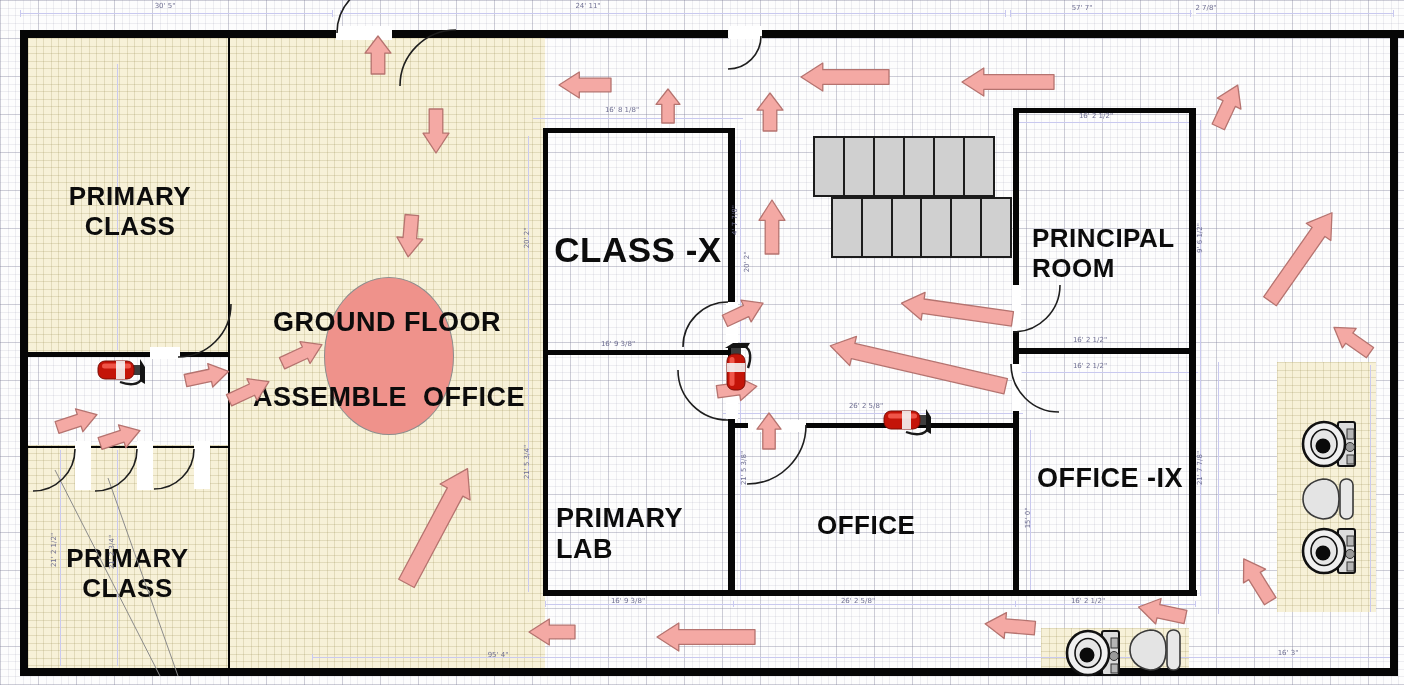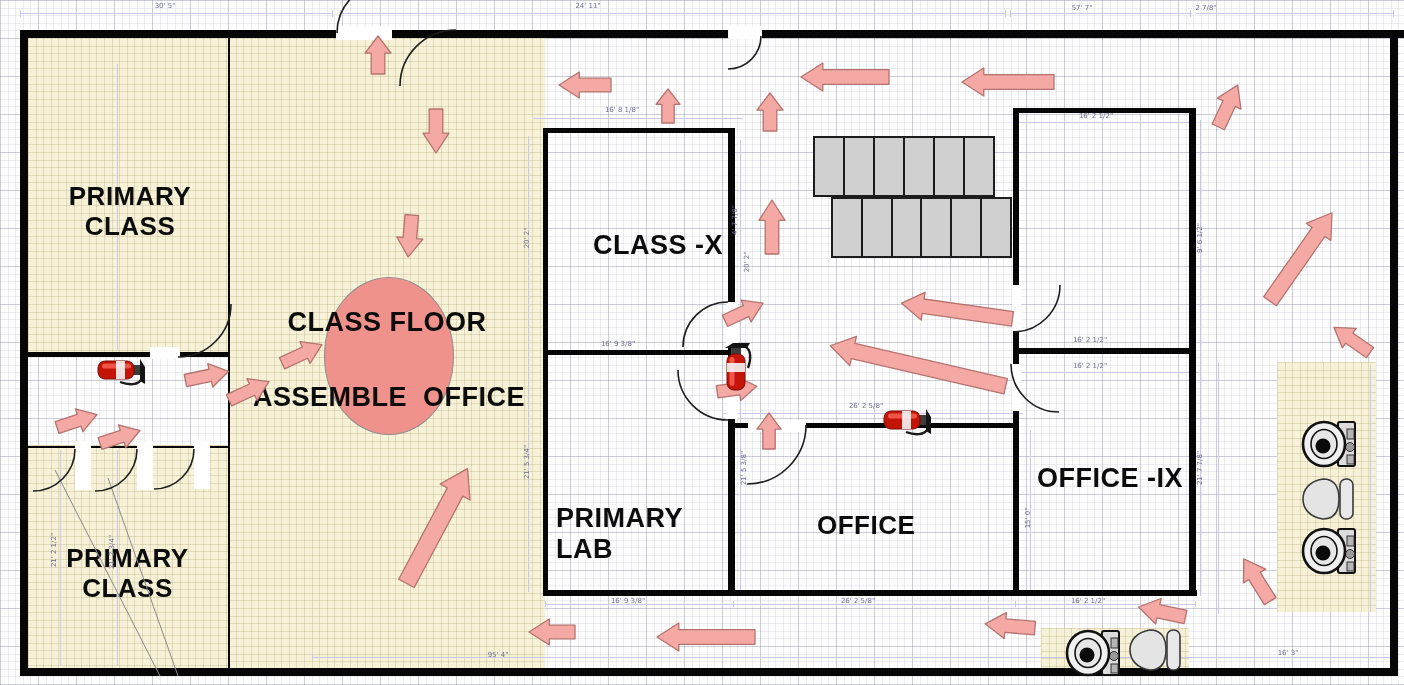--- a/index.html
+++ b/index.html
@@ -140,25 +140,26 @@
         <div class="stair-cell"></div>
         <div class="stair-cell"></div>
         <div class="stair-cell"></div>
         <div class="stair-cell"></div>
         <div class="stair-cell"></div>
       </div>
     </div>
 
   <div class="room-label" style="left:35px;top:166px;width:190px;text-align:center;font-size:26px">PRIMARY CLASS</div>
   <div class="room-label" style="left:30px;top:528px;width:195px;text-align:center;font-size:26px">PRIMARY CLASS</div>
-  <div class="room-label" style="left:553px;top:215px;width:170px;text-align:right;font-size:27px">CLASS -X</div>
+  <div class="room-label" style="left:553px;top:215px;width:170px;text-align:center;font-size:35px">CLASS -X</div>
   <div class="room-label" style="left:556px;top:488px;width:180px;font-size:27px">PRIMARY LAB</div>
   <div class="room-label" style="left:817px;top:495px;width:130px;font-size:26px">OFFICE</div>
+  <div class="room-label" style="left:1032px;top:208px;width:170px;font-size:26px">PRINCIPAL ROOM</div>
   <div class="room-label" style="left:1030px;top:448px;width:160px;text-align:center;font-size:27px">OFFICE -IX</div>
-  <div class="room-label" style="left:262px;top:292px;width:250px;text-align:center;font-size:27px">CLASS FLOOR</div>
+  <div class="room-label" style="left:262px;top:292px;width:250px;text-align:center;font-size:27px">GROUND FLOOR</div>
   <div class="room-label pre" style="left:250px;top:367px;width:278px;text-align:center;font-size:27px">ASSEMBLE  OFFICE</div>
 
   <div id="overlay"><svg width="1404" height="685" viewBox="0 0 1404 685">
         <path d="M 55,470 L 160,676" fill="none" stroke="#8a8a8a" stroke-width="1"></path>
         <path d="M 108,478 L 178,676" fill="none" stroke="#8a8a8a" stroke-width="1"></path>
         <path d="M 337,33 A 50,50 0 0 1 387,-17" fill="none" stroke="#1e1e1e" stroke-width="1.6"></path>
         <path d="M 400,86 A 56,56 0 0 1 456,30" fill="none" stroke="#1e1e1e" stroke-width="1.6"></path>
         <path d="M 761,36 A 33,33 0 0 1 728,69" fill="none" stroke="#1e1e1e" stroke-width="1.6"></path>
         <path d="M 178,357 A 53,53 0 0 0 231,304" fill="none" stroke="#1e1e1e" stroke-width="1.6"></path>
         <path d="M 75,449 A 42,42 0 0 1 33,491" fill="none" stroke="#1e1e1e" stroke-width="1.6"></path>

